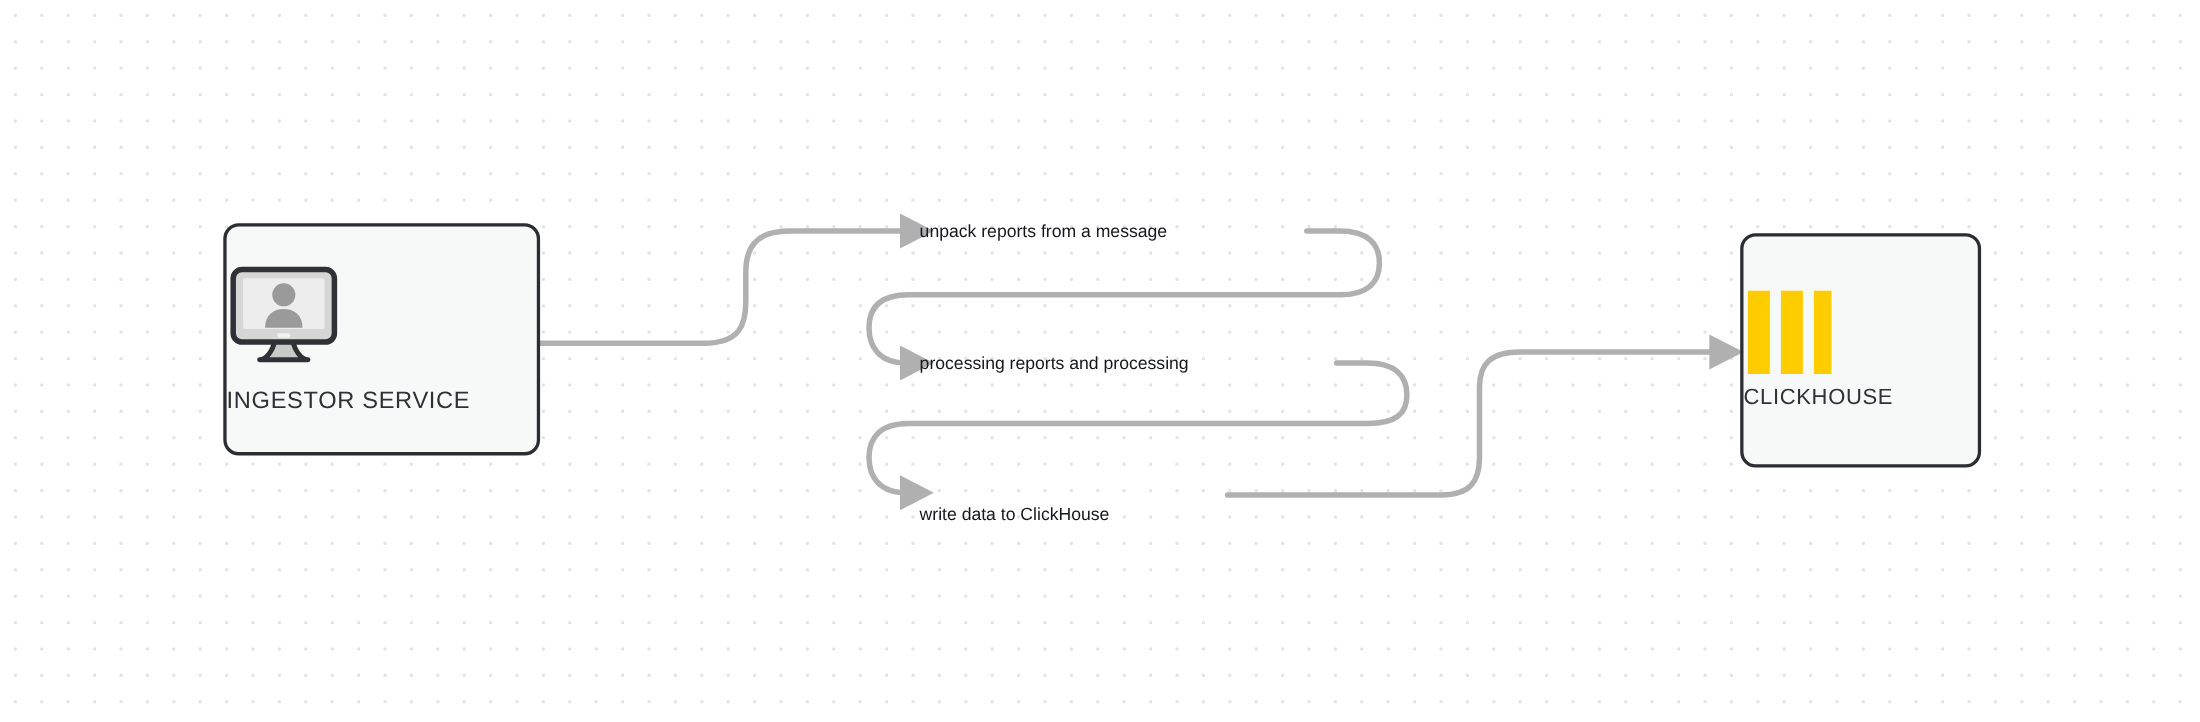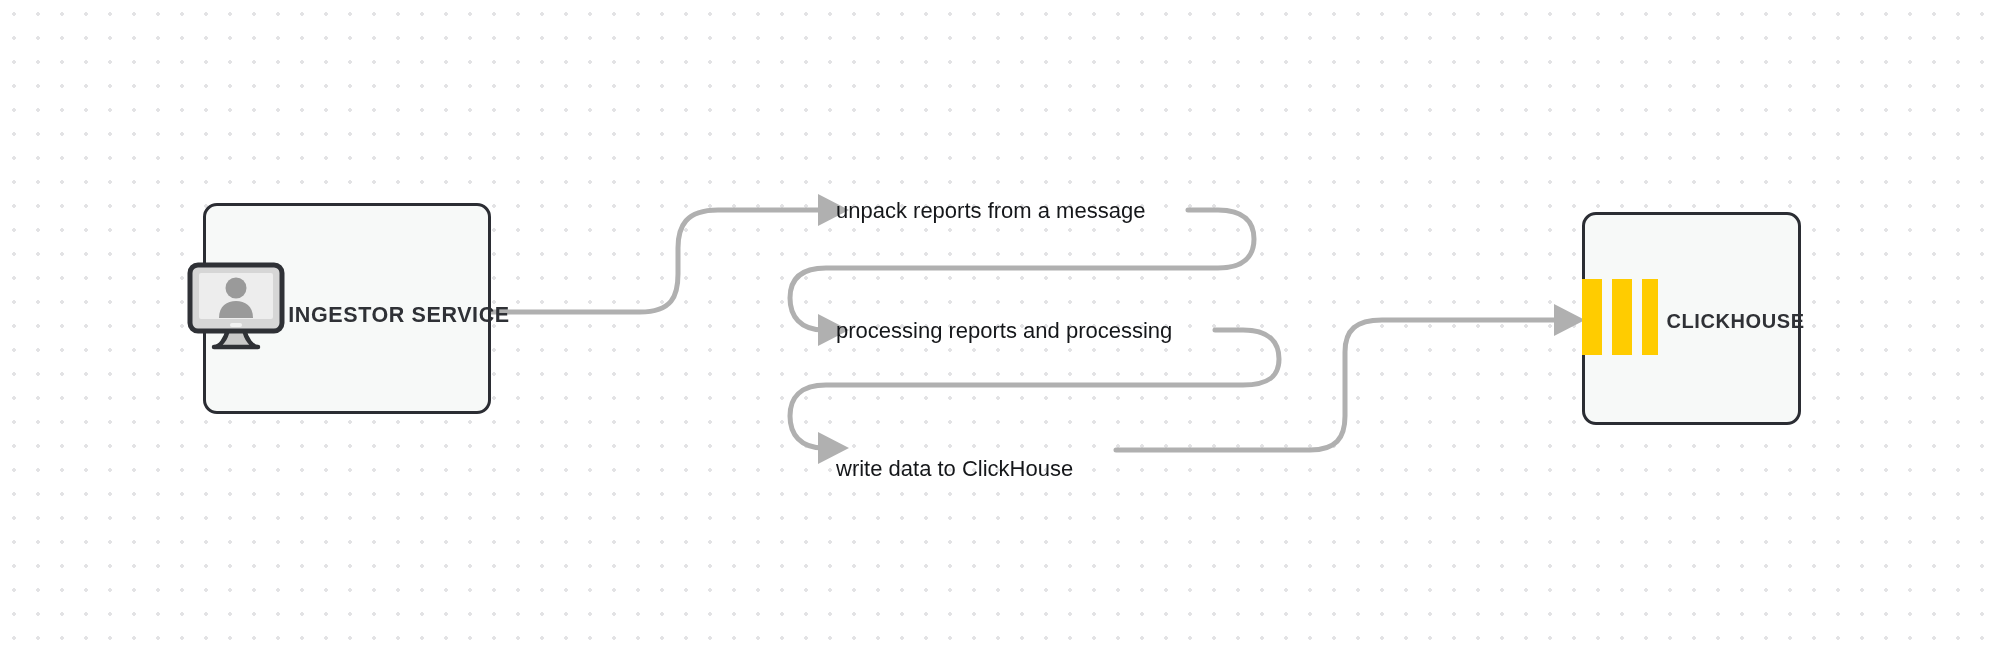--- a/index.html
+++ b/index.html
@@ -24,24 +24,23 @@
     width: 2000px;
     height: 656px;
   }
   .node {
     position: absolute;
     box-sizing: border-box;
     background: #f7f9f8;
     border: 3.5px solid #2b2d33;
     border-radius: 14px;
     display: flex;
-    flex-direction: row;
-    align-items: center;
+    flex-direction: column;
+    align-items: flex-start;
     justify-content: center;
-    font-weight: bold;
   }
   #node-ingestor {
     left: 203px;
     top: 203px;
     width: 288px;
     height: 211px;
   }
   #node-clickhouse {
     left: 1582px;
     top: 212px;
@@ -58,21 +57,21 @@
     color: #2f3136;
     font-family: "Liberation Sans", sans-serif;
     white-space: nowrap;
   }
   #node-clickhouse .node-label {
     margin-top: 5px;
     font-size: 20px;
   }
   .edge-label {
     position: absolute;
-    font-size: 22px;
+    font-size: 16px;
     color: #15171a;
     white-space: nowrap;
     font-family: "Liberation Sans", sans-serif;
     transform: translateY(-50%);
   }
   #label-0 { left: 836px; top: 211px; }
   #label-1 { left: 836px; top: 331px; }
   #label-2 { left: 836px; top: 449px; margin-top: 20px; }
 </style>
 </head>

